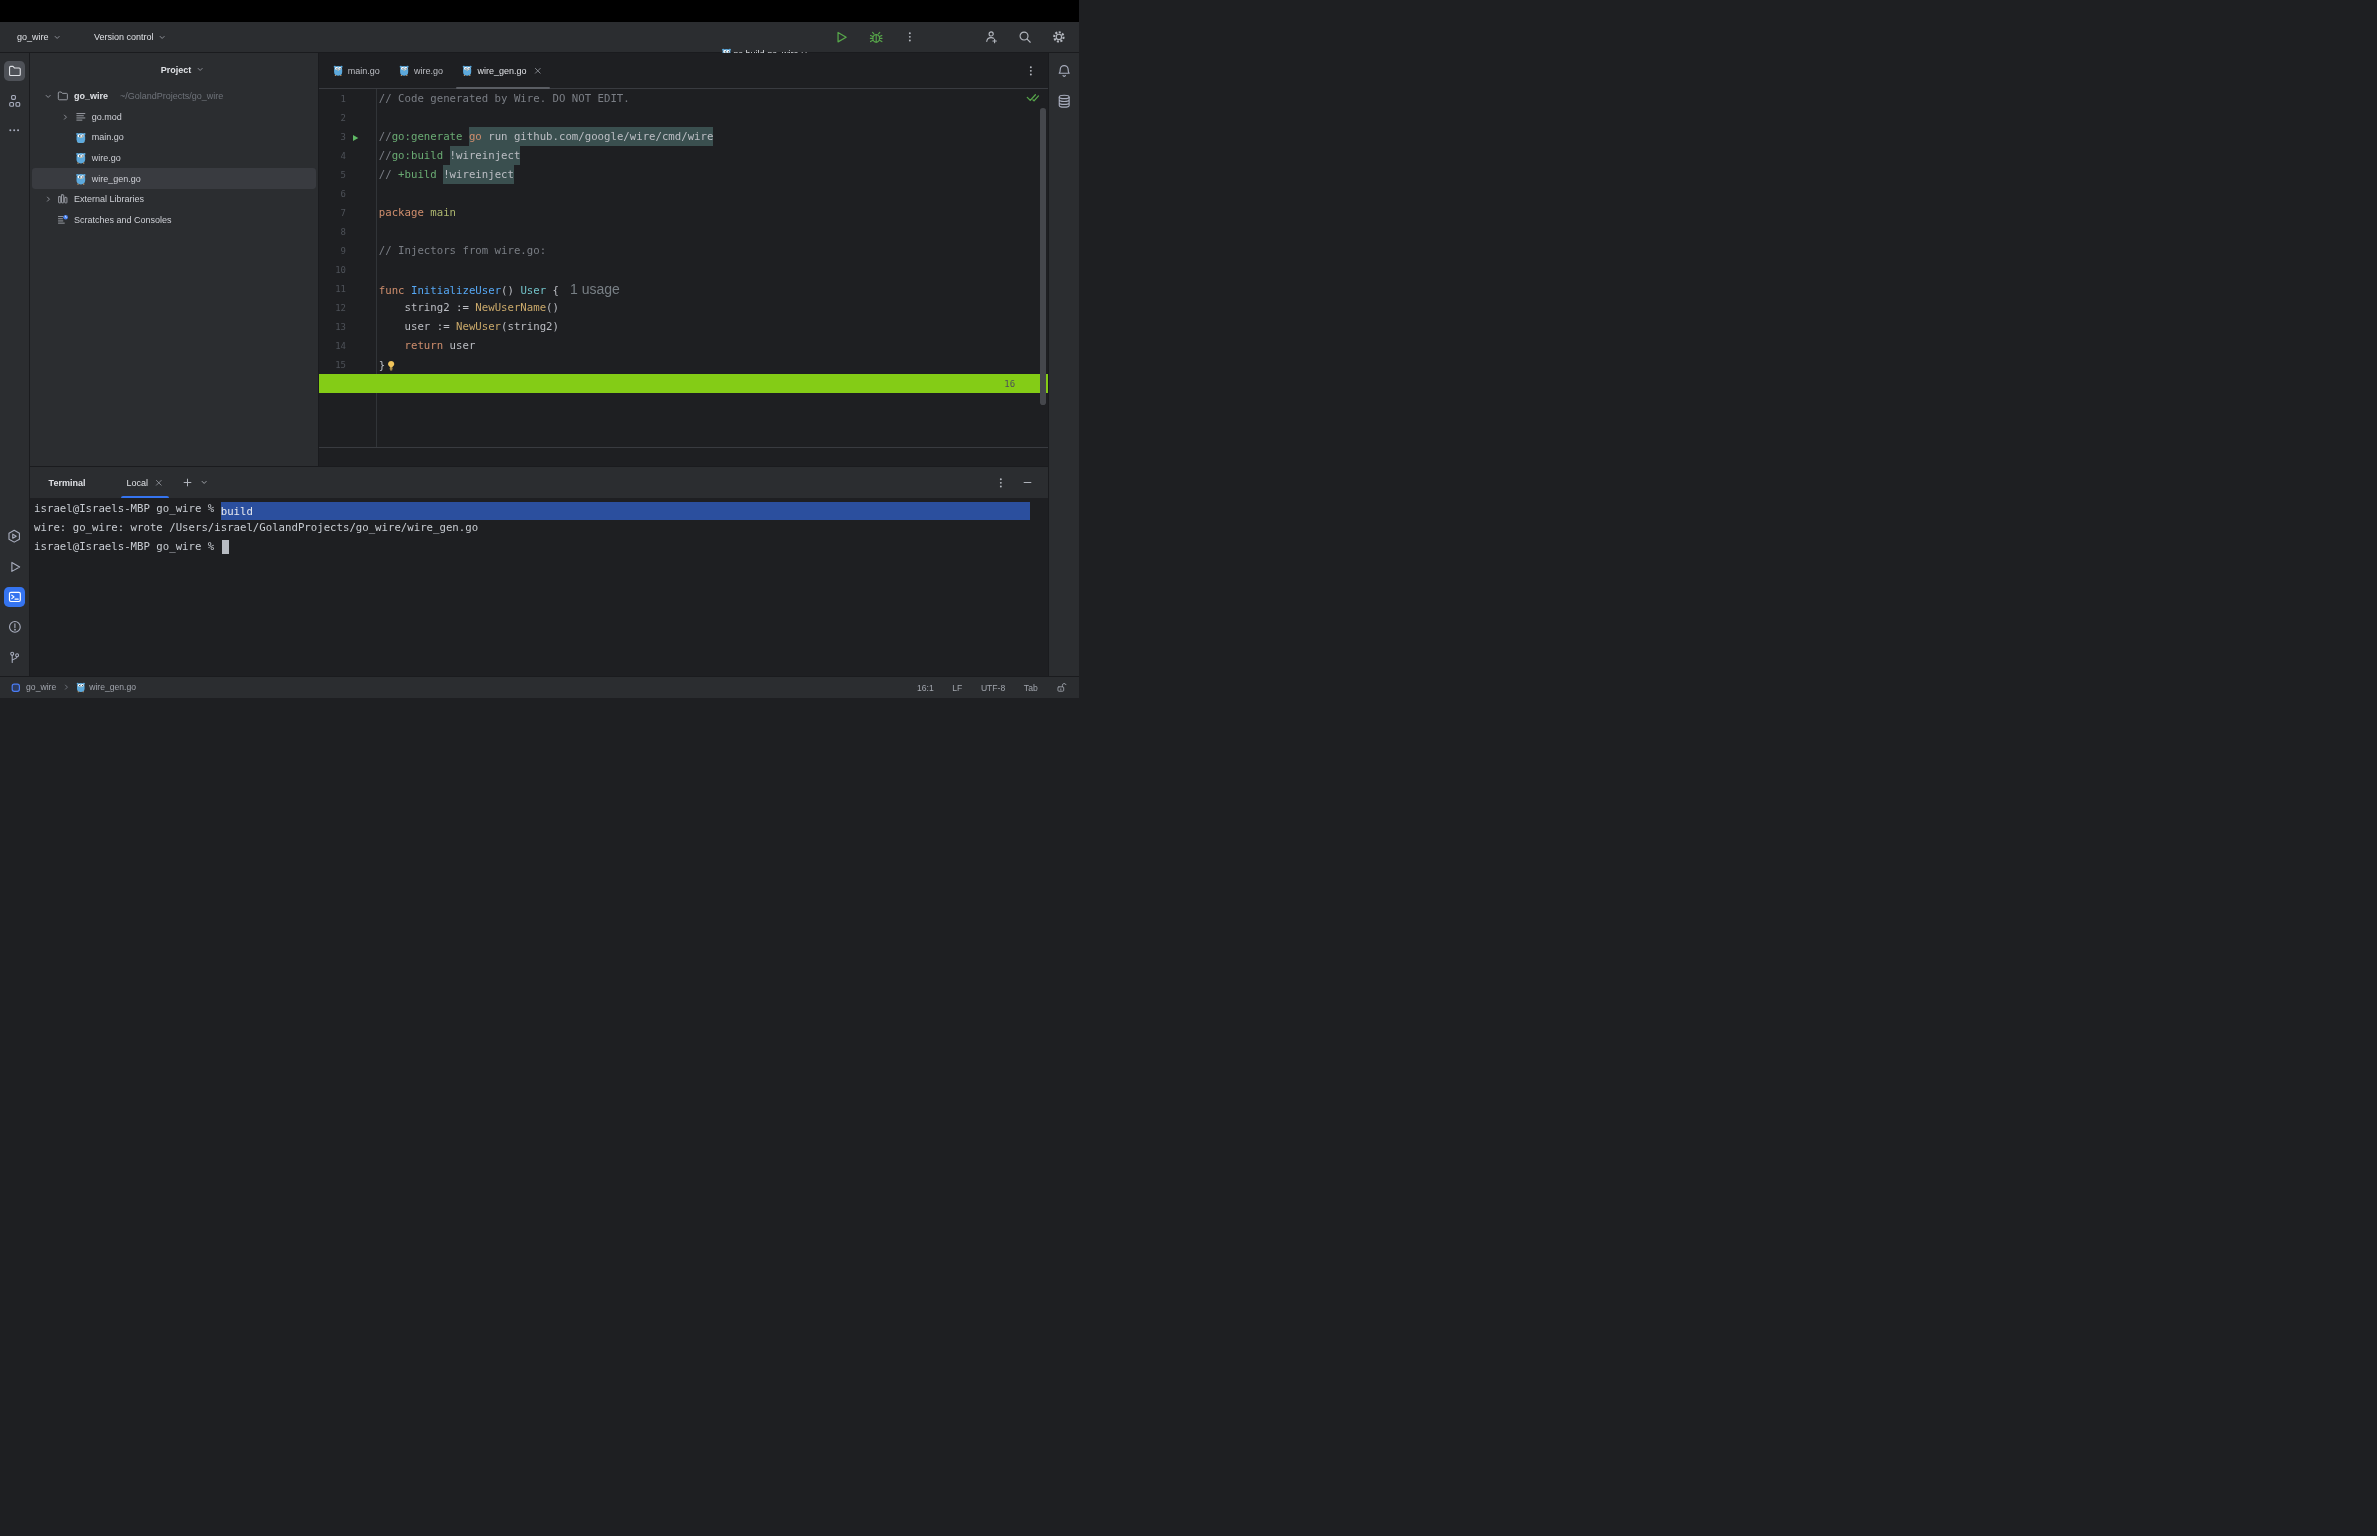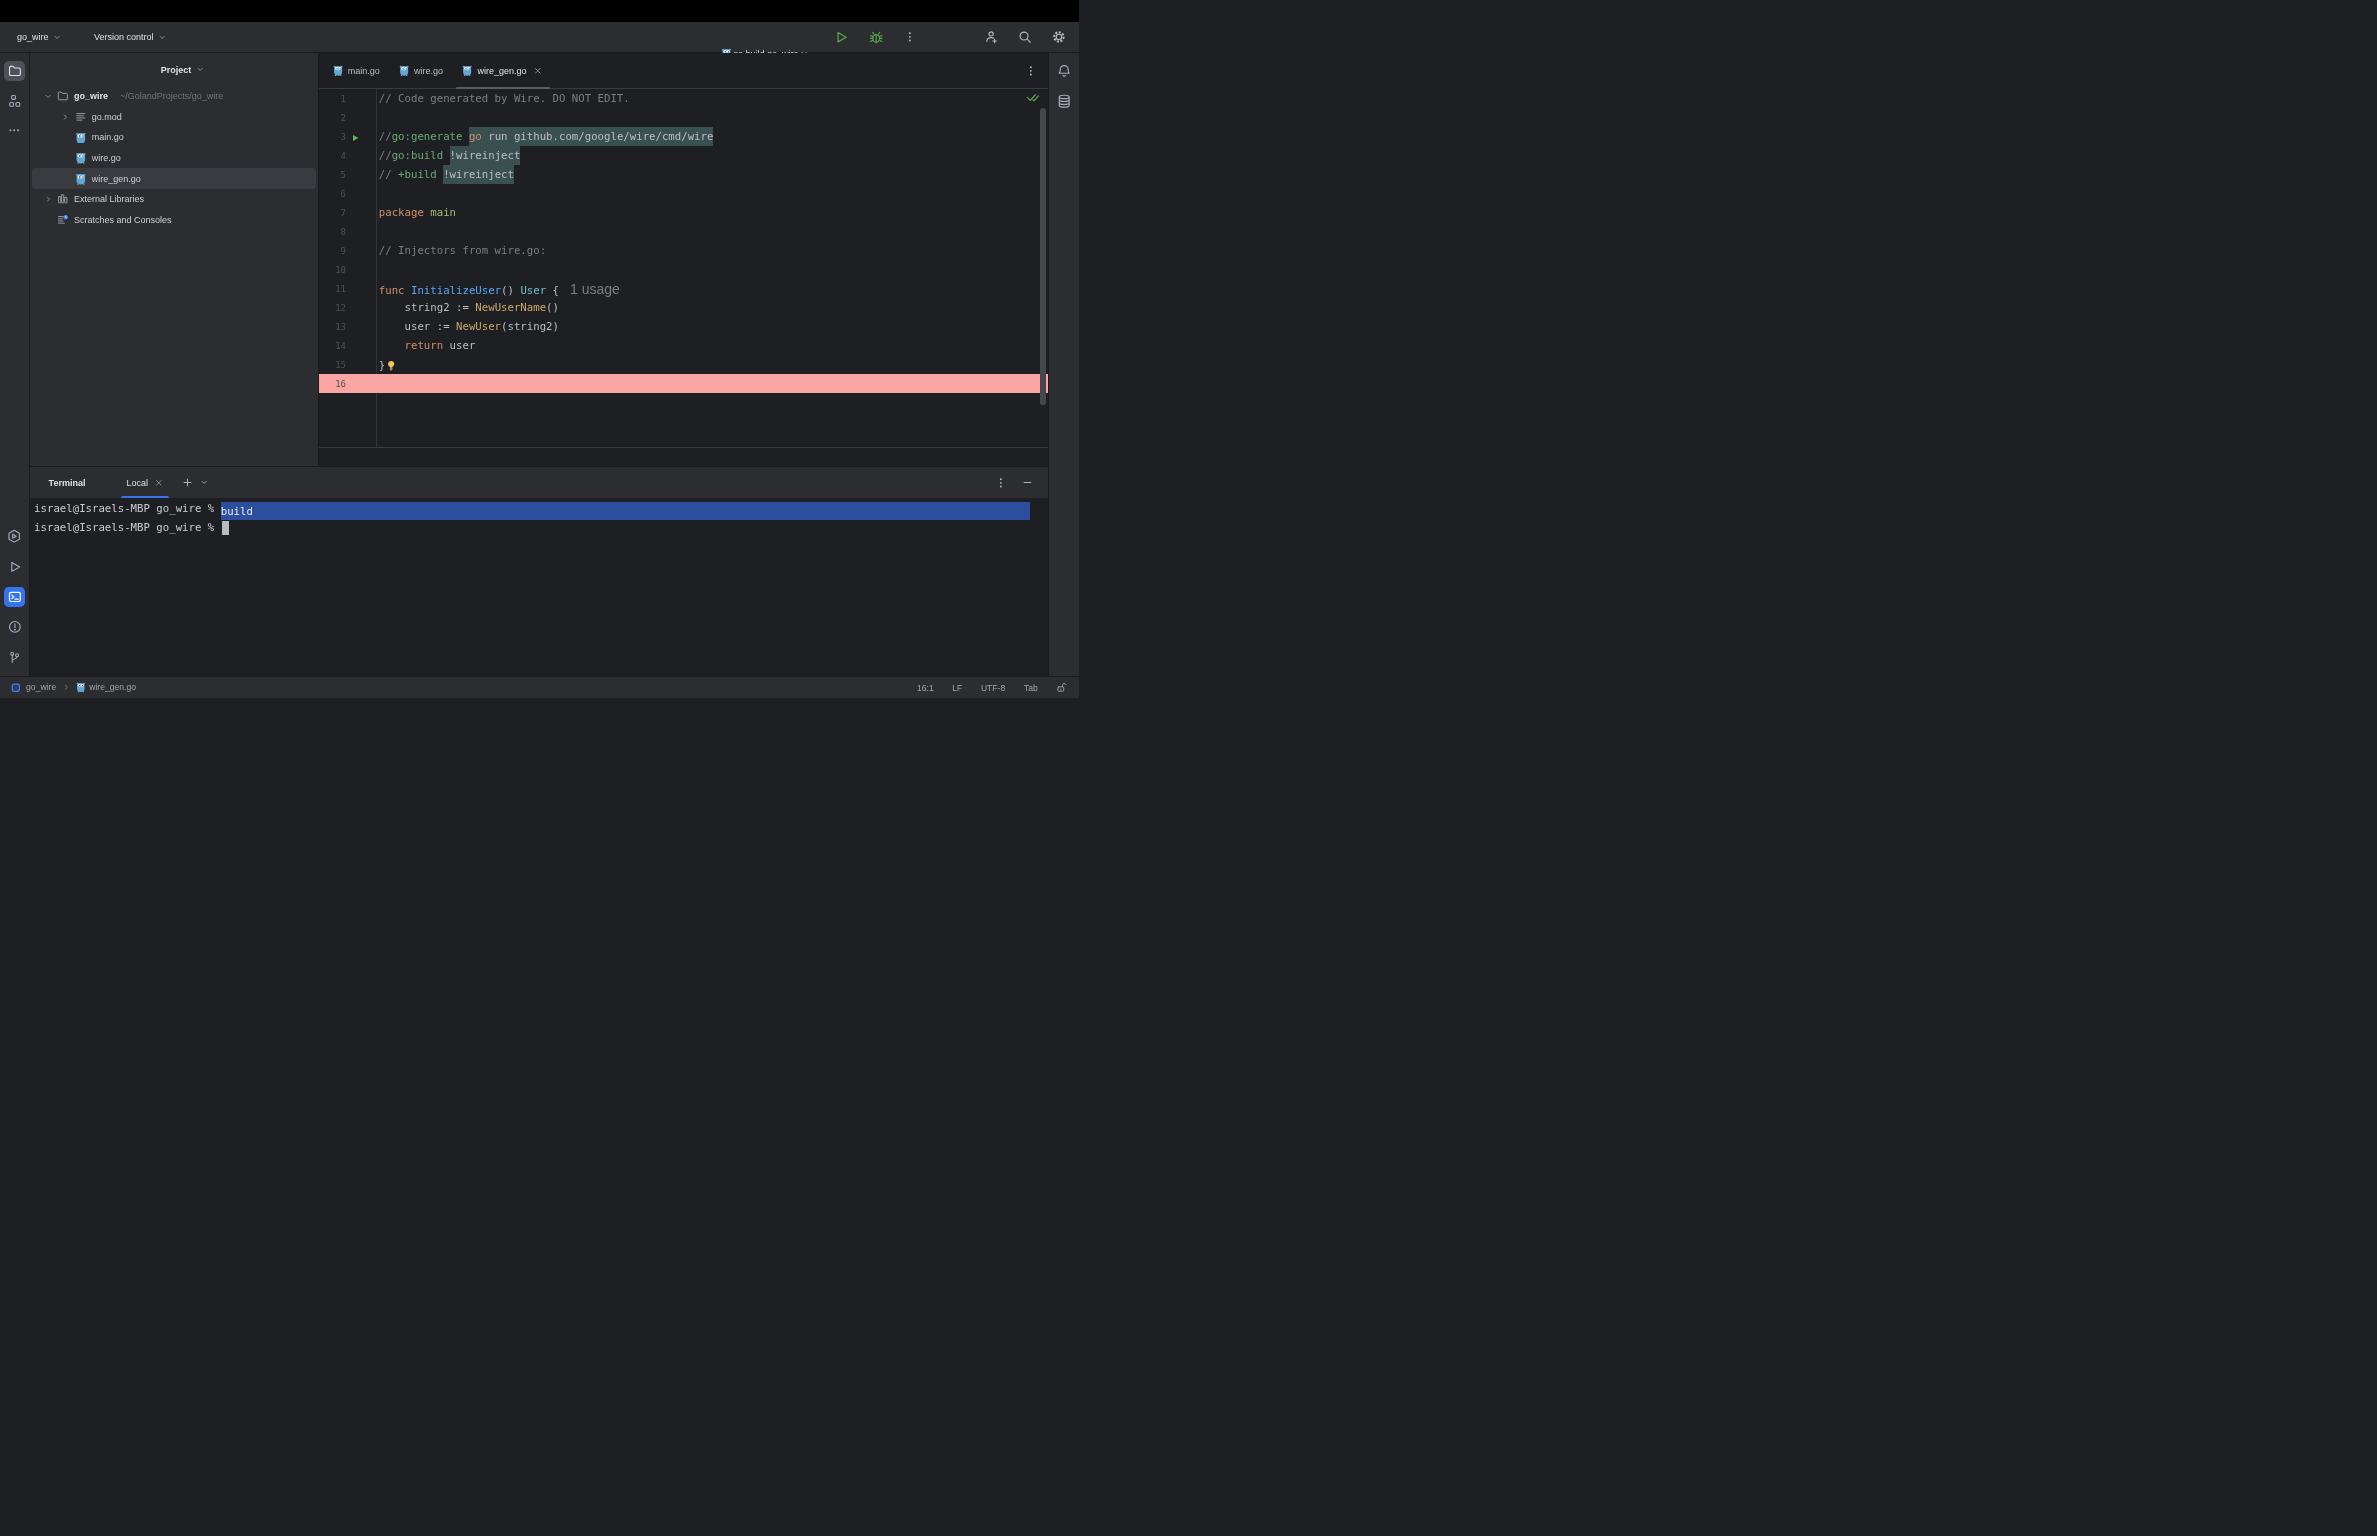--- a/index.html
+++ b/index.html
@@ -51,21 +51,21 @@
   .tabs { height:36px; flex:none; border-bottom:0.7px solid #393b40; display:flex; align-items:stretch; padding-left:4.1px; font-size:9px; color:#bcbec4; }
   .tab { position:relative; display:flex; align-items:center; gap:4.8px; padding:0 9.6px; cursor:default; }
   .tab.active { color:#dfe1e5; }
   .tab.active::after { content:""; position:absolute; left:2.8px; right:2.8px; bottom:-0.7px; height:2.1px; background:#5a5d63; border-radius:1.4px; }
   .tab-close { width:9.6px; height:9.6px; color:#9da0a8; display:inline-flex; margin-left:2.1px; }
   .tabs-more { margin-left:auto; margin-right:9.6px; align-self:center; color:#b4b8bf; width:15px; height:15px;
                display:flex; align-items:center; justify-content:center; }
   .editor-body { flex:1; position:relative; overflow:hidden; font-family:"DejaVu Sans Mono", monospace; }
   .gutter-line { position:absolute; left:57px; top:0; bottom:0; width:0.7px; background:#313438; }
   .code-row { display:flex; height:19px; align-items:center; position:relative; }
-  .code-row.caret-line { background:#fca5a5; }
+  .code-row.caret-line { background:#84cc16;justify-content:flex-end; }
   .gutter-cell { width:57px; flex:none; height:100%; position:relative; }
   .lnum { position:absolute; right:30px; top:50%; transform:translateY(-50%); color:#4d5158; font-size:9px; }
   .run-arrow { position:absolute; left:32px; top:50%; transform:translateY(-50%); width:9px; height:9px; }
   .code-text { padding-left:2.8px; font-size:10.7px; white-space:pre; }
   .tk-cmt{color:#7a7e85}.tk-dir{color:#6aab73}.tk-kw{color:#cf8e6d}.tk-pkg{color:#adb66f}
   .tk-fn{color:#56a8f5}.tk-typ{color:#72c2c8}.tk-call{color:#c9a86a}.tk-txt{color:#bcbec4}
   .hl { background:#3a4f4f; padding:2.8px 0; }
   .inlay { margin-left:11px; font-family:"Liberation Sans",sans-serif; font-size:14px; color:#787f85; }
   .bulb { display:inline-block; width:10.3px; height:11px; transform:translateY(2.1px); margin-left:0.7px; }
   .ed-check { position:absolute; top:1.4px; right:8.3px; width:13.8px; height:13.8px; color:#57a64a; }
@@ -577,20 +577,21 @@
             </span>
           <span class="term-hbtn">
               <svg width="11" height="11" viewBox="0 0 16 16" stroke="currentColor" stroke-width="1.4">
                 <path d="M2.5 8h11"></path>
               </svg>
             </span>
         </div>
       </div>
       <div class="term-body" id="term-body">
           <div class="term-line"><span>israel@Israels-MBP go_wire % </span><span class="term-sel">build</span></div>
+          <div class="term-line"><span>wire: go_wire: wrote /Users/israel/GolandProjects/go_wire/wire_gen.go</span></div>
           <div class="term-line"><span>israel@Israels-MBP go_wire % </span><span class="cursor"></span></div>
         </div>
     </div>
   </div>
 
   <div class="right-rail" id="right-rail">
       <span class="rail-item">
         <svg width="14.4" height="14.4" viewBox="0 0 16 16" fill="none" stroke="currentColor" stroke-width="1.3" stroke-linecap="round" stroke-linejoin="round">
           <path d="M8 1.8a4.4 4.4 0 0 0-4.4 4.4c0 3-1.1 4.1-1.1 4.1h11s-1.1-1.1-1.1-4.1A4.4 4.4 0 0 0 8 1.8z"></path>
           <path d="M6.7 12.8a1.4 1.4 0 0 0 2.6 0"></path>

